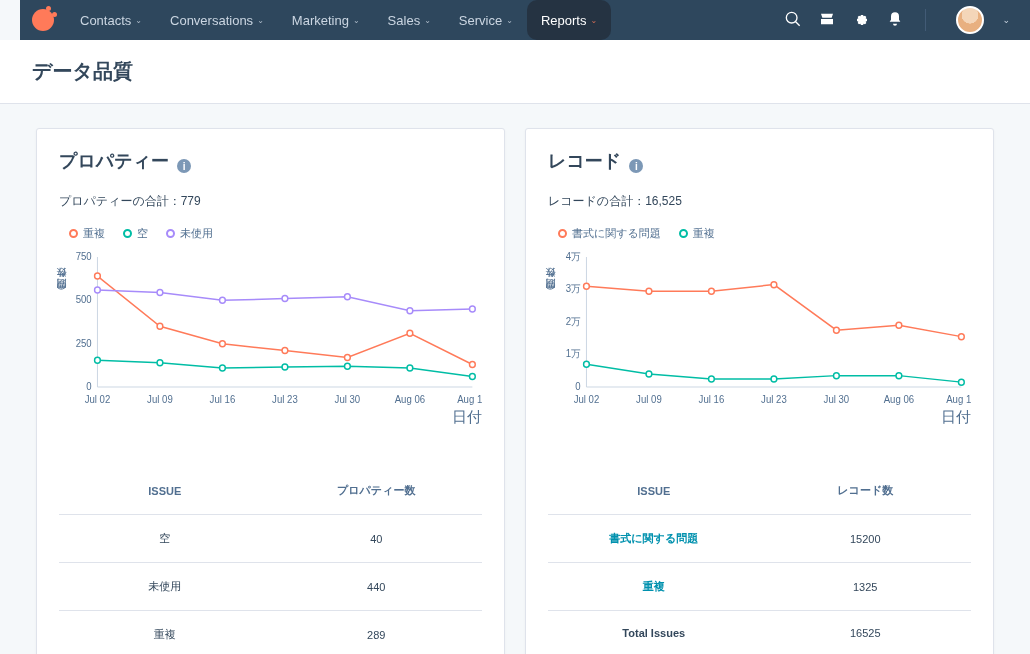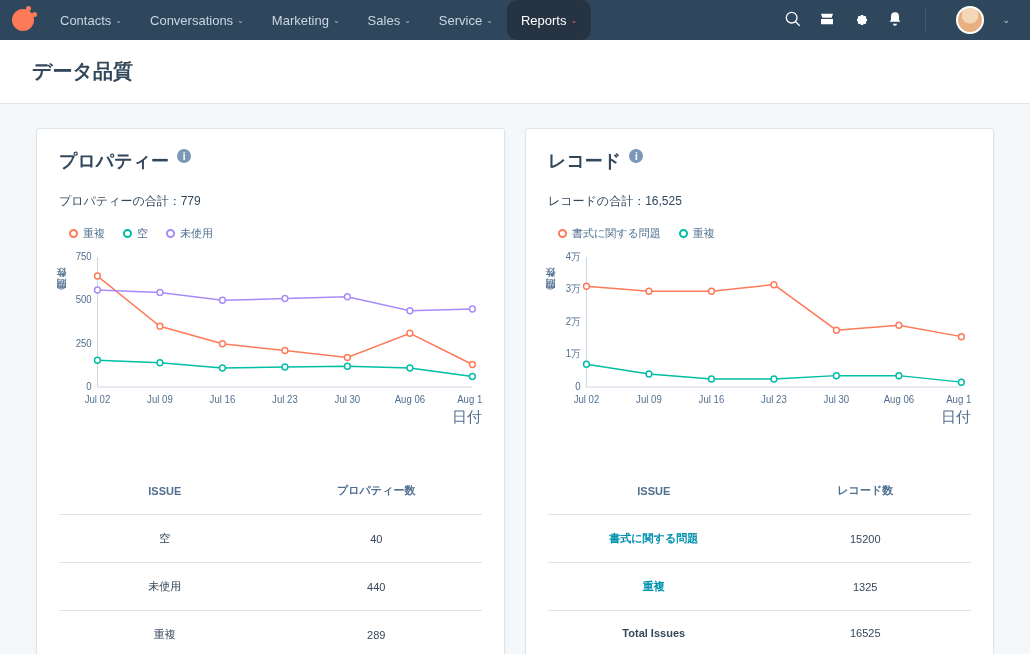--- a/index.html
+++ b/index.html
@@ -23,20 +23,21 @@
     background: var(--bg);
   }
   
   .nav {
     background: var(--nav);
     height: 40px;
     display: flex;
     align-items: center;
     color: #cbd6e2;
     padding: 0 12px;
+    margin-left: 20px;
   }
   .nav .logo {
     width: 22px; height: 22px;
     border-radius: 50%;
     background: var(--orange);
     position: relative;
     margin-right: 12px;
   }
   .nav .logo::before, .nav .logo::after {
     content: "";
@@ -88,21 +89,21 @@
     padding: 24px 36px;
   }
   .card {
     flex:1;
     background:#fff;
     border:1px solid var(--border);
     border-radius:3px;
     box-shadow: 0 1px 3px rgba(0,0,0,.04);
     padding: 20px 22px;
   }
-  .card-title-row { display:flex; align-items:flex-start; gap:8px; }
+  .card-title-row { display:flex; align-items:flex-end; gap:8px; }
   .card h2 { margin:0; font-size:18px; font-weight:600; }
   .info-dot {
     width:14px;height:14px;border-radius:50%;
     background:#7c98b6;color:#fff;
     font-size:10px;font-weight:700;
     display:inline-flex;align-items:center;justify-content:center;
   }
   .subtotal { margin-top:20px; font-size:12px; color:var(--text); }
 
   .legend { display:flex; gap:18px; margin:16px 0 6px 10px; font-size:11px; color:var(--muted); }

